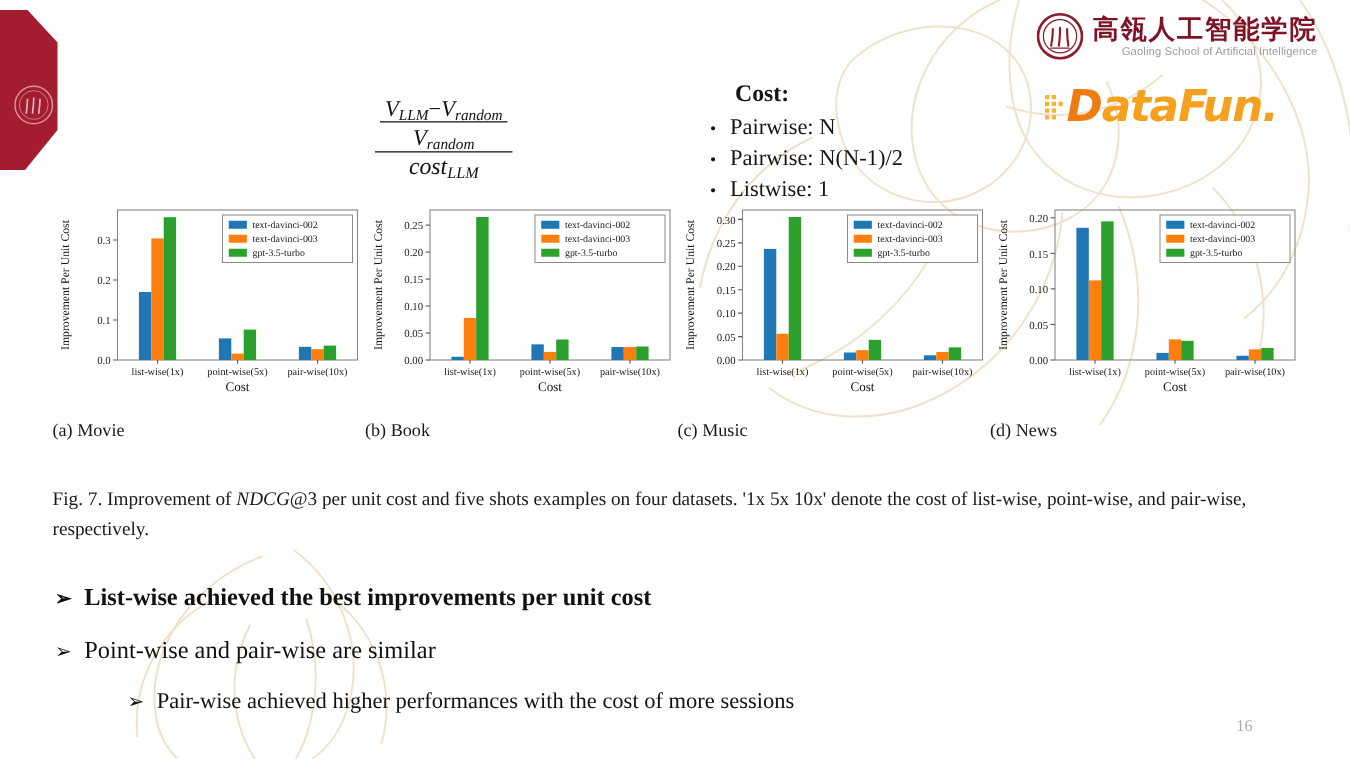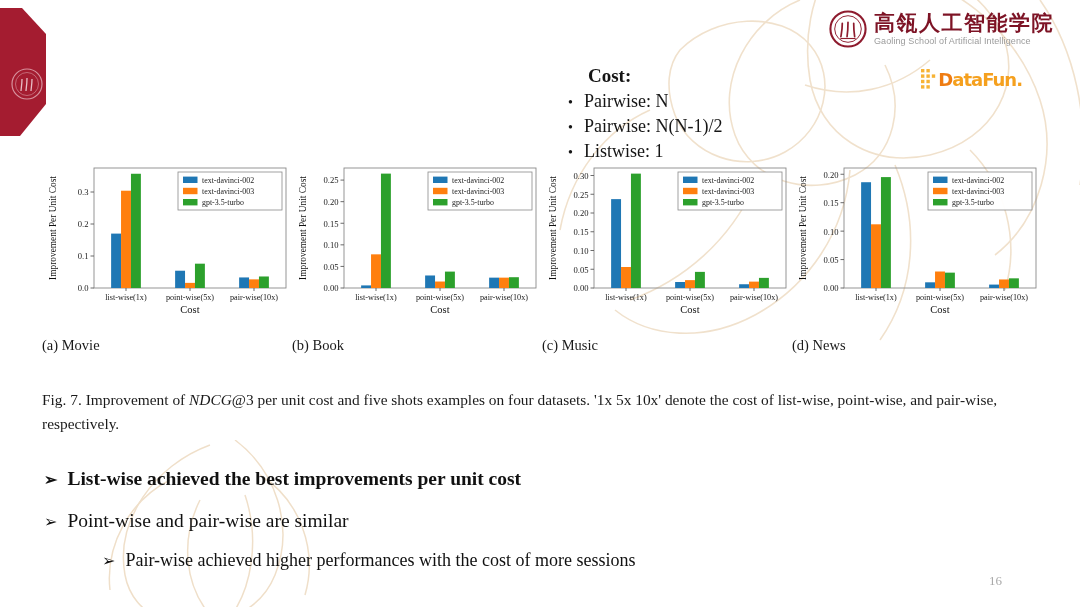--- a/index.html
+++ b/index.html
@@ -44,40 +44,40 @@
     letter-spacing: -0.3px;
     color: #a41c30;
     white-space: nowrap;
   }
 
   .brand-row {
     position: absolute; right: 26px; top: 10px;
     display: flex; align-items: center; gap: 7px;
   }
   .brand-seal { width: 38px; height: 38px; flex: 0 0 auto; }
-  .brand-txt { display: flex; flex-direction: column; line-height: 1; }
+  .brand-txt { display: flex; flex-direction: column; line-height: 1; align-items: flex-end; }
   .brand-cn {
     font-family: "DejaVu Sans", sans-serif;
     font-size: 21px; font-weight: bold; color: #7d1325;
     letter-spacing: 1.5px;
   }
   .brand-en {
     font-family: "Liberation Sans", sans-serif;
     font-size: 9px; color: #9b9b9b; margin-top: 3px;
     letter-spacing: .1px;
   }
 
   .datafun {
     position: absolute; right: 58px; top: 66px;
     display: flex; align-items: center;
   }
   .df-dots { width: 17px; height: 26px; margin-right: 1px; }
   .df-word {
     font-family: "DejaVu Sans", sans-serif;
-    font-size: 18px; font-weight: bold; 
+    font-size: 35px; font-weight: bold; font-style: italic;
     color: #f5a01e;
     letter-spacing: -1px;
   }
   .df-word .df-b { color: #ef7c12; }
 
   
   .formula {
     position: absolute; left: 300px; top: 77px;
     font-family: "Liberation Serif", serif;
     text-align: center;
@@ -206,20 +206,31 @@
         <rect x="11.8" y="8.4" width="3.4" height="3.4"></rect>
         <rect x="1" y="13.8" width="3.4" height="3.4"></rect>
           <rect x="6.4" y="13.8" width="3.4" height="3.4"></rect>
         <rect x="1" y="19.2" width="3.4" height="3.4"></rect>
           <rect x="6.4" y="19.2" width="3.4" height="3.4"></rect>
       </g>
     </svg>
     <span class="df-word"><span class="df-b">D</span><span>ataFun.</span></span>
   </div>
 
+  <div class="formula">
+    <span class="frac f-outer">
+      <span class="num">
+        <span class="frac f-inner">
+          <span class="num"><span class="itl">V</span><span class="sub">LLM</span>−<span class="itl">V</span><span class="sub">random</span></span><br>
+          <span class="den"><span class="itl">V</span><span class="sub">random</span></span>
+        </span>
+      </span><br>
+      <span class="den"><span class="itl">cost</span><span class="sub">LLM</span></span>
+    </span>
+  </div>
 
   <div class="cost-block">
     <div class="cost-head">Cost:</div>
     <div class="cost-li">
       <span class="dot">•</span>
       <span>Pairwise: N</span>
     </div>
     <div class="cost-li">
       <span class="dot">•</span>
       <span>Pairwise: N(N-1)/2</span>

